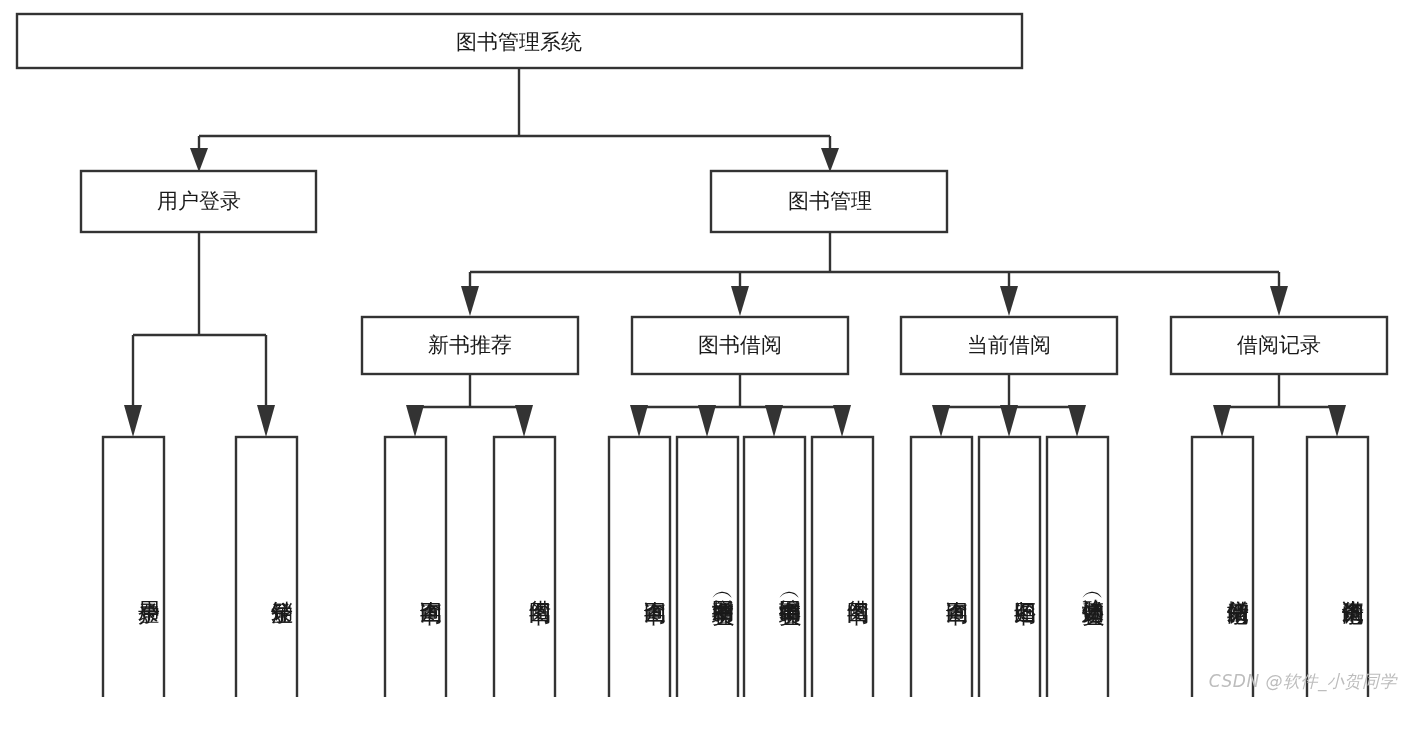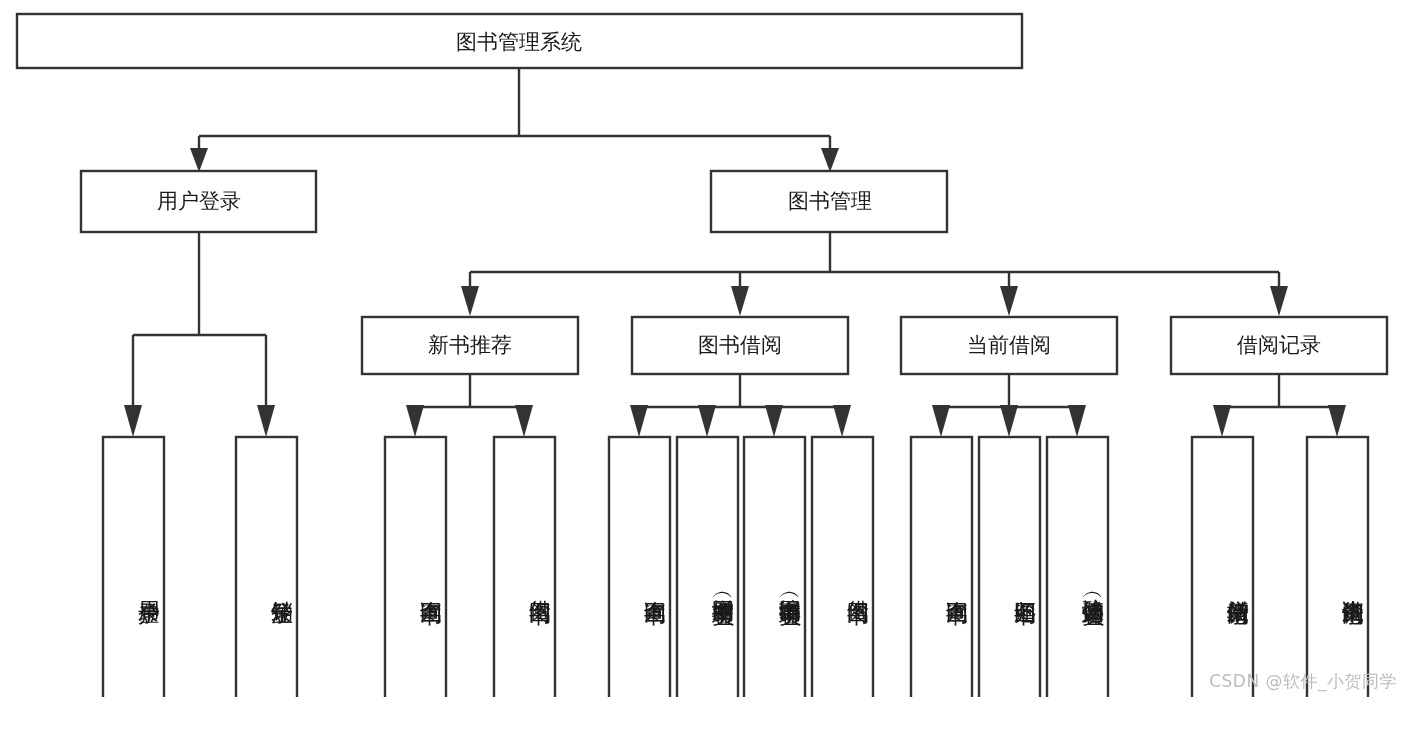--- a/index.html
+++ b/index.html
@@ -63,20 +63,21 @@
   }
   .watermark {
     position: absolute;
     right: 8px;
     bottom: 4px;
     font-family: "DejaVu Sans", "Liberation Sans", sans-serif;
     font-size: 17px;
     color: #bdbdbd;
     letter-spacing: 0.5px;
     white-space: nowrap;
+    font-style: italic;
   }
 </style>
 </head>
 <body>
 
 <div id="diagram-root">
 
   <svg id="diagram-canvas" viewBox="0 0 1405 747">
 
     <g>

